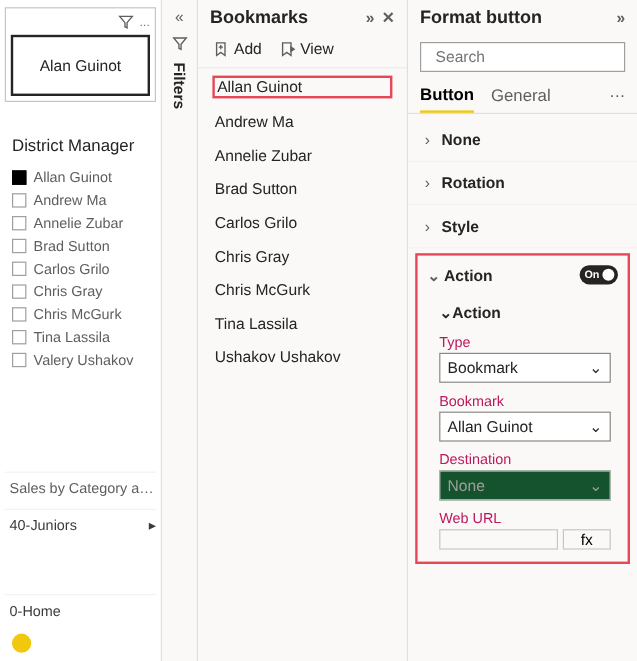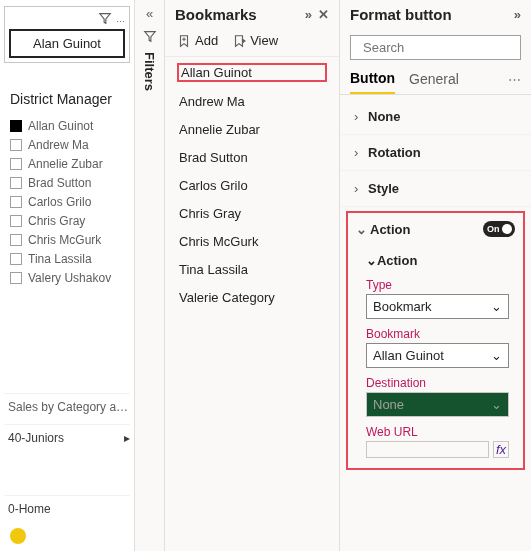--- a/index.html
+++ b/index.html
@@ -5,21 +5,21 @@
   * { box-sizing: border-box; margin: 0; padding: 0; }
   body { font-family: "Segoe UI", Arial, sans-serif; font-size: 13px; color: #252423; width: 531px; height: 551px; overflow: hidden; background: #fff; }
 
   .root { display: flex; width: 531px; height: 551px; }
 
   
   .canvas { width: 135px; border-right: 1px solid #e1dfdd; padding: 6px 4px 0 4px; position: relative; display: flex; flex-direction: column; }
   .button-card { border: 1px solid #c8c6c4; padding: 4px; background: #fff; }
   .button-card-hdr { display: flex; align-items: center; justify-content: flex-end; gap: 4px; font-size: 9px; color: #605e5c; }
   .button-card-hdr .sp { flex: 1; }
-  .button-card-btn { border: 2px solid #252423; padding: 5px 14px; font-size: 13px; text-align: center; margin-top: 2px; }
+  .button-card-btn { border: 2px solid #252423; padding: 16px 14px; font-size: 13px; text-align: center; margin-top: 2px; }
 
   .slicer { margin-top: 28px; padding: 0 6px; }
   .slicer-title { font-size: 14px; color: #252423; margin-bottom: 12px; }
   .slicer-row { display: flex; align-items: center; gap: 6px; font-size: 12px; color: #605e5c; margin-bottom: 5px; }
   .chk { width: 12px; height: 12px; border: 1px solid #a19f9d; flex: 0 0 auto; }
   .chk.sel { background: #000; border-color: #000; }
 
   .canvas-spacer { flex: 1; }
   .minivis { font-size: 12px; color: #605e5c; padding: 6px 0 10px 4px; border-top: 1px solid #f3f2f1; display:flex; align-items:center; justify-content:space-between;}
   .minivis2 { font-size: 12px; color: #3b3a39; padding: 6px 0 10px 4px; border-top: 1px solid #f3f2f1; display:flex; align-items:center; justify-content:space-between;}
@@ -67,21 +67,21 @@
   .toggle .knob { width: 10px; height: 10px; border-radius: 50%; background: #fff; position: absolute; right: 3px; top: 3px; }
 
   .subaction-hdr { display:flex; align-items:center; padding: 10px 8px 6px 18px; font-weight:600; font-size:13px;}
   .field { padding: 4px 14px 4px 18px; }
   .field-lbl { font-size: 12px; color: #be185d; margin-bottom: 2px; }
   .select { display:flex; align-items:center; border:1px solid #8a8886; background:#fff; padding:4px 6px; font-size:13px;}
   .select .val { flex:1; }
   .select.disabled { border-color:#c8c6c4; color:#a19f9d; background:#14532d;}
   .inputrow { display:flex; gap:4px;}
   .txtinput { flex:1; border:1px solid #c8c6c4; background:#faf9f8; padding:4px 6px; font-size:13px;}
-  .fx { width:16px; border:1px solid #c8c6c4; background:#faf9f8; display:flex; align-items:center; justify-content:center; font-style:italic; color:#4c1d95;}
+  .fx { width:40px; border:1px solid #c8c6c4; background:#faf9f8; display:flex; align-items:center; justify-content:center; color:#000000;}
 
   svg.icon { width:14px; height:14px; stroke:#605e5c; stroke-width:1.3; fill:none; }
 </style>
 </head>
 <body>
 
 <div class="root">
 
   <div class="canvas">
     <div class="button-card">
@@ -186,21 +186,21 @@
     </div>
     <div class="bm-list">
       <div class="bm-item hl">Allan Guinot</div>
       <div class="bm-item">Andrew Ma</div>
       <div class="bm-item">Annelie Zubar</div>
       <div class="bm-item">Brad Sutton</div>
       <div class="bm-item">Carlos Grilo</div>
       <div class="bm-item">Chris Gray</div>
       <div class="bm-item">Chris McGurk</div>
       <div class="bm-item">Tina Lassila</div>
-      <div class="bm-item">Valerie Category</div>
+      <div class="bm-item">Ushakov Ushakov</div>
     </div>
   </div>
 
   <div class="format">
     <div class="pane-hdr">
       <span class="ttl">Format button</span>
       <span class="ic">»</span>
     </div>
     <div class="search-wrap">
       <div class="search">

